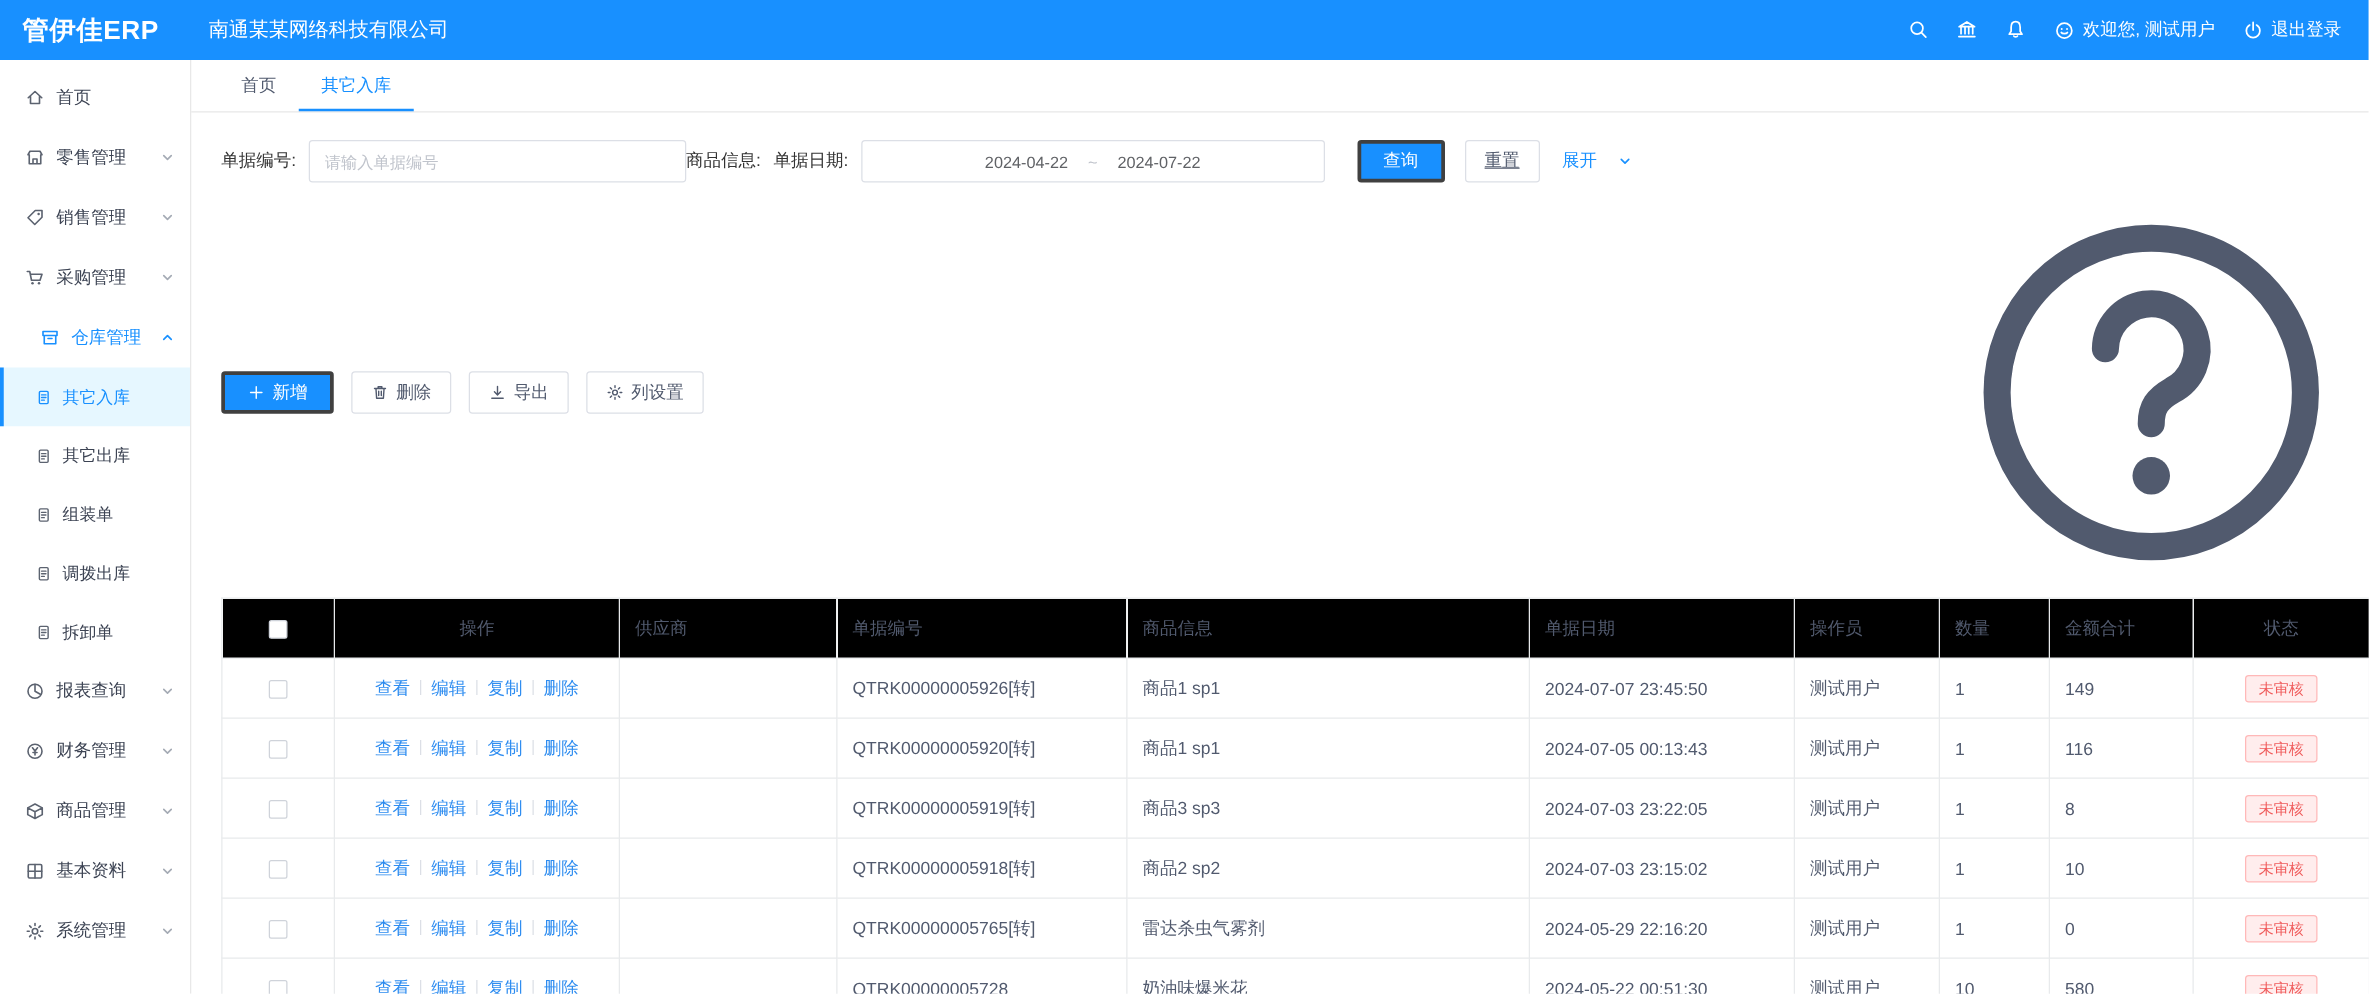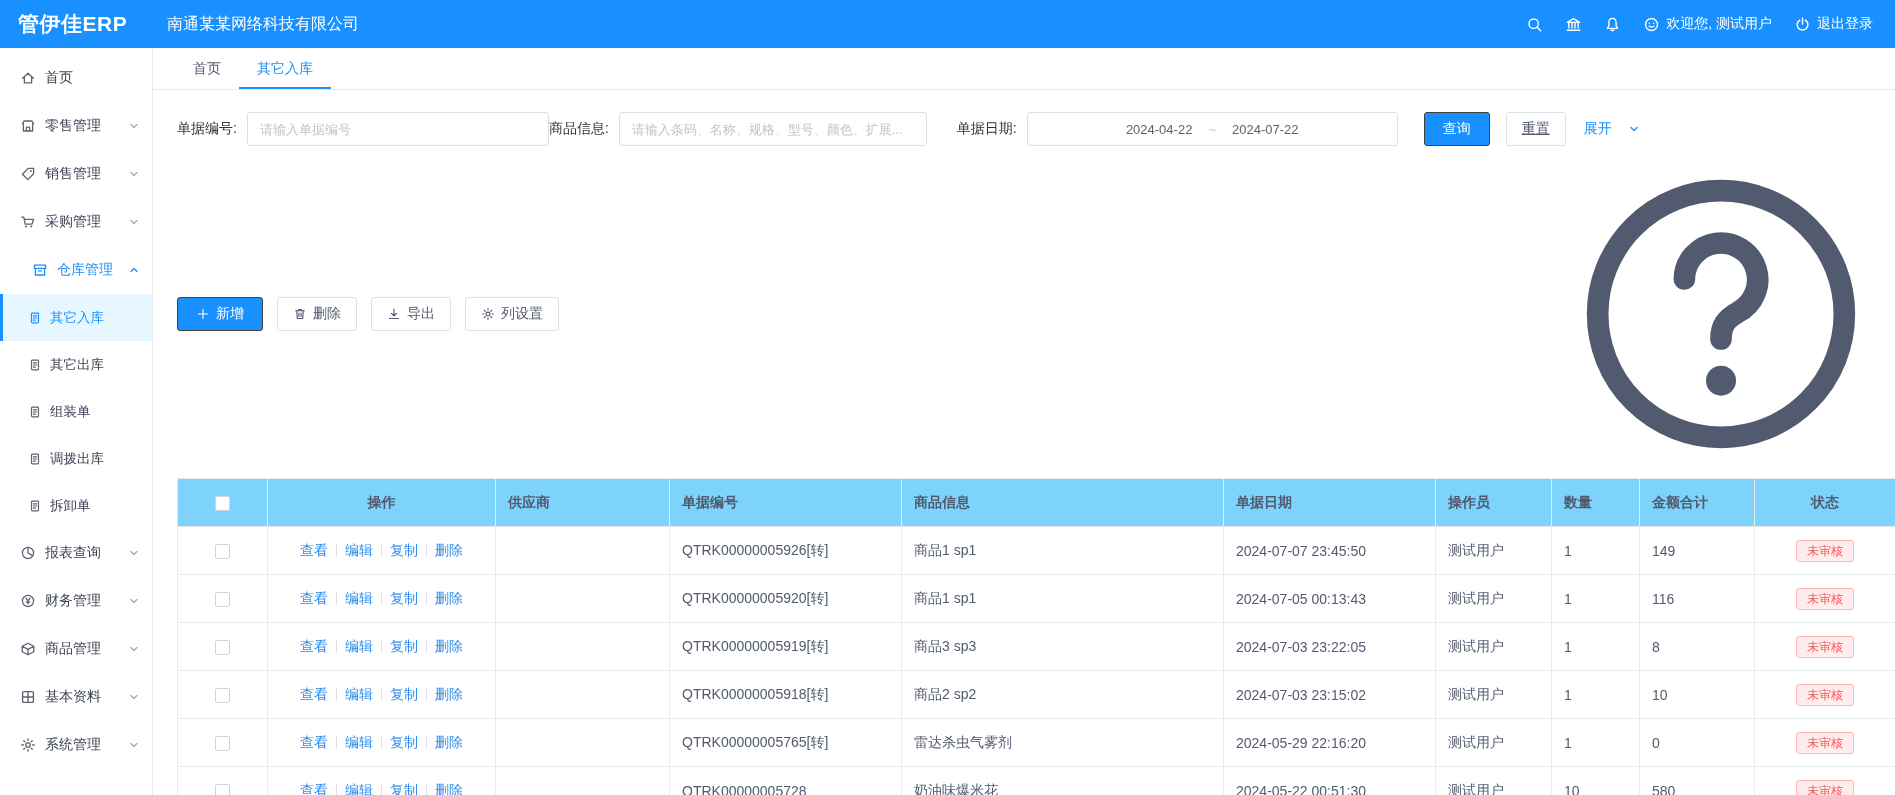--- a/index.html
+++ b/index.html
@@ -4,21 +4,21 @@
 <style>
   * { margin:0; padding:0; box-sizing:border-box; }
   html,body { width:1895px; height:795px; overflow:hidden; background:#fff;
     font-family:"Liberation Sans","DejaVu Sans",sans-serif; font-size:14px; color:#515a6e; }
   .app { display:flex; flex-direction:column; width:1895px; height:795px; }
 
   
   .hdr { height:48px; background:#1890ff; color:#fff; display:flex; align-items:center; flex:none; }
   .hdr-logo { width:153px; padding-left:18px; font-size:21px; font-weight:bold; letter-spacing:.5px; white-space:nowrap; }
   .hdr-company { font-size:16px; margin-left:14px; white-space:nowrap; }
-  .hdr-right { margin-left:auto; display:flex; align-items:center; gap:22px; padding-right:22px; }
+  .hdr-right { margin-left:auto; display:flex; align-items:flex-start; gap:22px; padding-right:22px; }
   .hdr-right .ic { width:17px; height:17px; display:block; cursor:pointer; }
   .hdr-user, .hdr-logout { display:flex; align-items:center; gap:6px; font-size:14px; cursor:pointer; white-space:nowrap; }
 
   
   .ic { width:16px; height:16px; }
   .ic svg { width:100%; height:100%; stroke:currentColor; fill:none; stroke-width:1.3; stroke-linecap:round; stroke-linejoin:round; display:block; }
   .ic svg .fill { fill:currentColor; stroke:none; }
   .ic12 { width:12px; height:12px; }
 
   
@@ -48,37 +48,37 @@
   .f-input { height:34px; border:1px solid #dcdfe6; border-radius:3px; padding:0 12px; font-size:13px; color:#333;
     font-family:"Liberation Sans","DejaVu Sans",sans-serif; outline:none; }
   .f-input::placeholder { color:#c0c4cc; }
   .w-bill { width:302px; }
   .w-prod { width:308px; margin-right:30px; }
   .date-box { width:371px; height:34px; border:1px solid #dcdfe6; border-radius:3px; display:flex; align-items:center;
     justify-content:center; gap:16px; font-size:13px; color:#606266; cursor:pointer; }
   .date-sep { color:#c0c4cc; }
   .btn { height:34px; border-radius:3px; font-size:14px; cursor:pointer; display:inline-flex; align-items:center; gap:6px;
     font-family:"Liberation Sans","DejaVu Sans",sans-serif; }
-  .btn-primary { background:#1890ff; color:#fff; border:1px solid #404040; padding:14px 18px; }
+  .btn-primary { background:#1890ff; color:#fff; border:3px solid #404040; padding:14px 18px; }
   .btn-default { background:#fff; color:#515a6e; border:1px solid #dcdfe6; padding:0 15px; }
   .btn-search { margin-left:26px; }
   .btn-reset { margin-left:16px;text-decoration:underline; }
   .expand-link { color:#1890ff; display:inline-flex; align-items:center; gap:16px; margin-left:18px; cursor:pointer; white-space:nowrap; }
 
   
   .toolbar { display:flex; align-items:center; gap:14px; padding:0 24px 14px 24px; flex:none; }
   .toolbar .ic { width:14px; height:14px; }
   .help { margin-left:auto; color:#515a6e; cursor:pointer; }
   .help .ic { width:19px; height:19px; }
 
   
   .tbl-wrap { margin-left:24px; flex:none; }
   table { width:100%; border-collapse:collapse; table-layout:fixed; font-size:14px; color:#515a6e; }
   th, td { border:1px solid #e8eaec; height:48px; padding:0 12px; text-align:left; white-space:nowrap; overflow:hidden; text-overflow:ellipsis; }
-  th { background:#7dd3fc; font-weight:bold; color:#515a6e; }
+  th { background:#000000; font-weight:normal; color:#515a6e; }
   .c-center { text-align:center; }
   .checkbox { display:inline-block; width:15px; height:15px; border:1px solid #cfd3da; border-radius:2px; background:#fff; vertical-align:middle; cursor:pointer; }
   .link { color:#2d8cf0; cursor:pointer; text-decoration:none; }
   .sep { display:inline-block; width:1px; height:12px; background:#dcdfe6; margin:0 8px; vertical-align:-1px; }
   .status-badge { display:inline-block; padding:4px 10px; font-size:12px; line-height:1; color:#f05b5b;
     background:#ffeded; border:1px solid #ffb8b8; border-radius:3px; }
 </style>
 </head>
 <body>
 
@@ -315,21 +315,20 @@
     <div class="main">
       <div class="tabbar">
         <div class="tab">首页</div>
         <div class="tab active">其它入库</div>
       </div>
 
       <div class="filter-bar">
         <span class="f-label">单据编号:</span>
         <input class="f-input w-bill" placeholder="请输入单据编号" style="">
         <span class="f-label">商品信息:</span>
-        <input class="f-input w-prod" placeholder="请输入条码、名称、规格、型号、颜色、扩展..." style="">
         <span class="f-label">单据日期:</span>
         <div class="date-box">
           <span>2024-04-22</span>
           <span class="date-sep">~</span>
           <span>2024-07-22</span>
         </div>
         <button class="btn btn-primary btn-search">查询</button>
         <button class="btn btn-default btn-reset">重置</button>
         <span class="expand-link">
           <span>展开</span>

